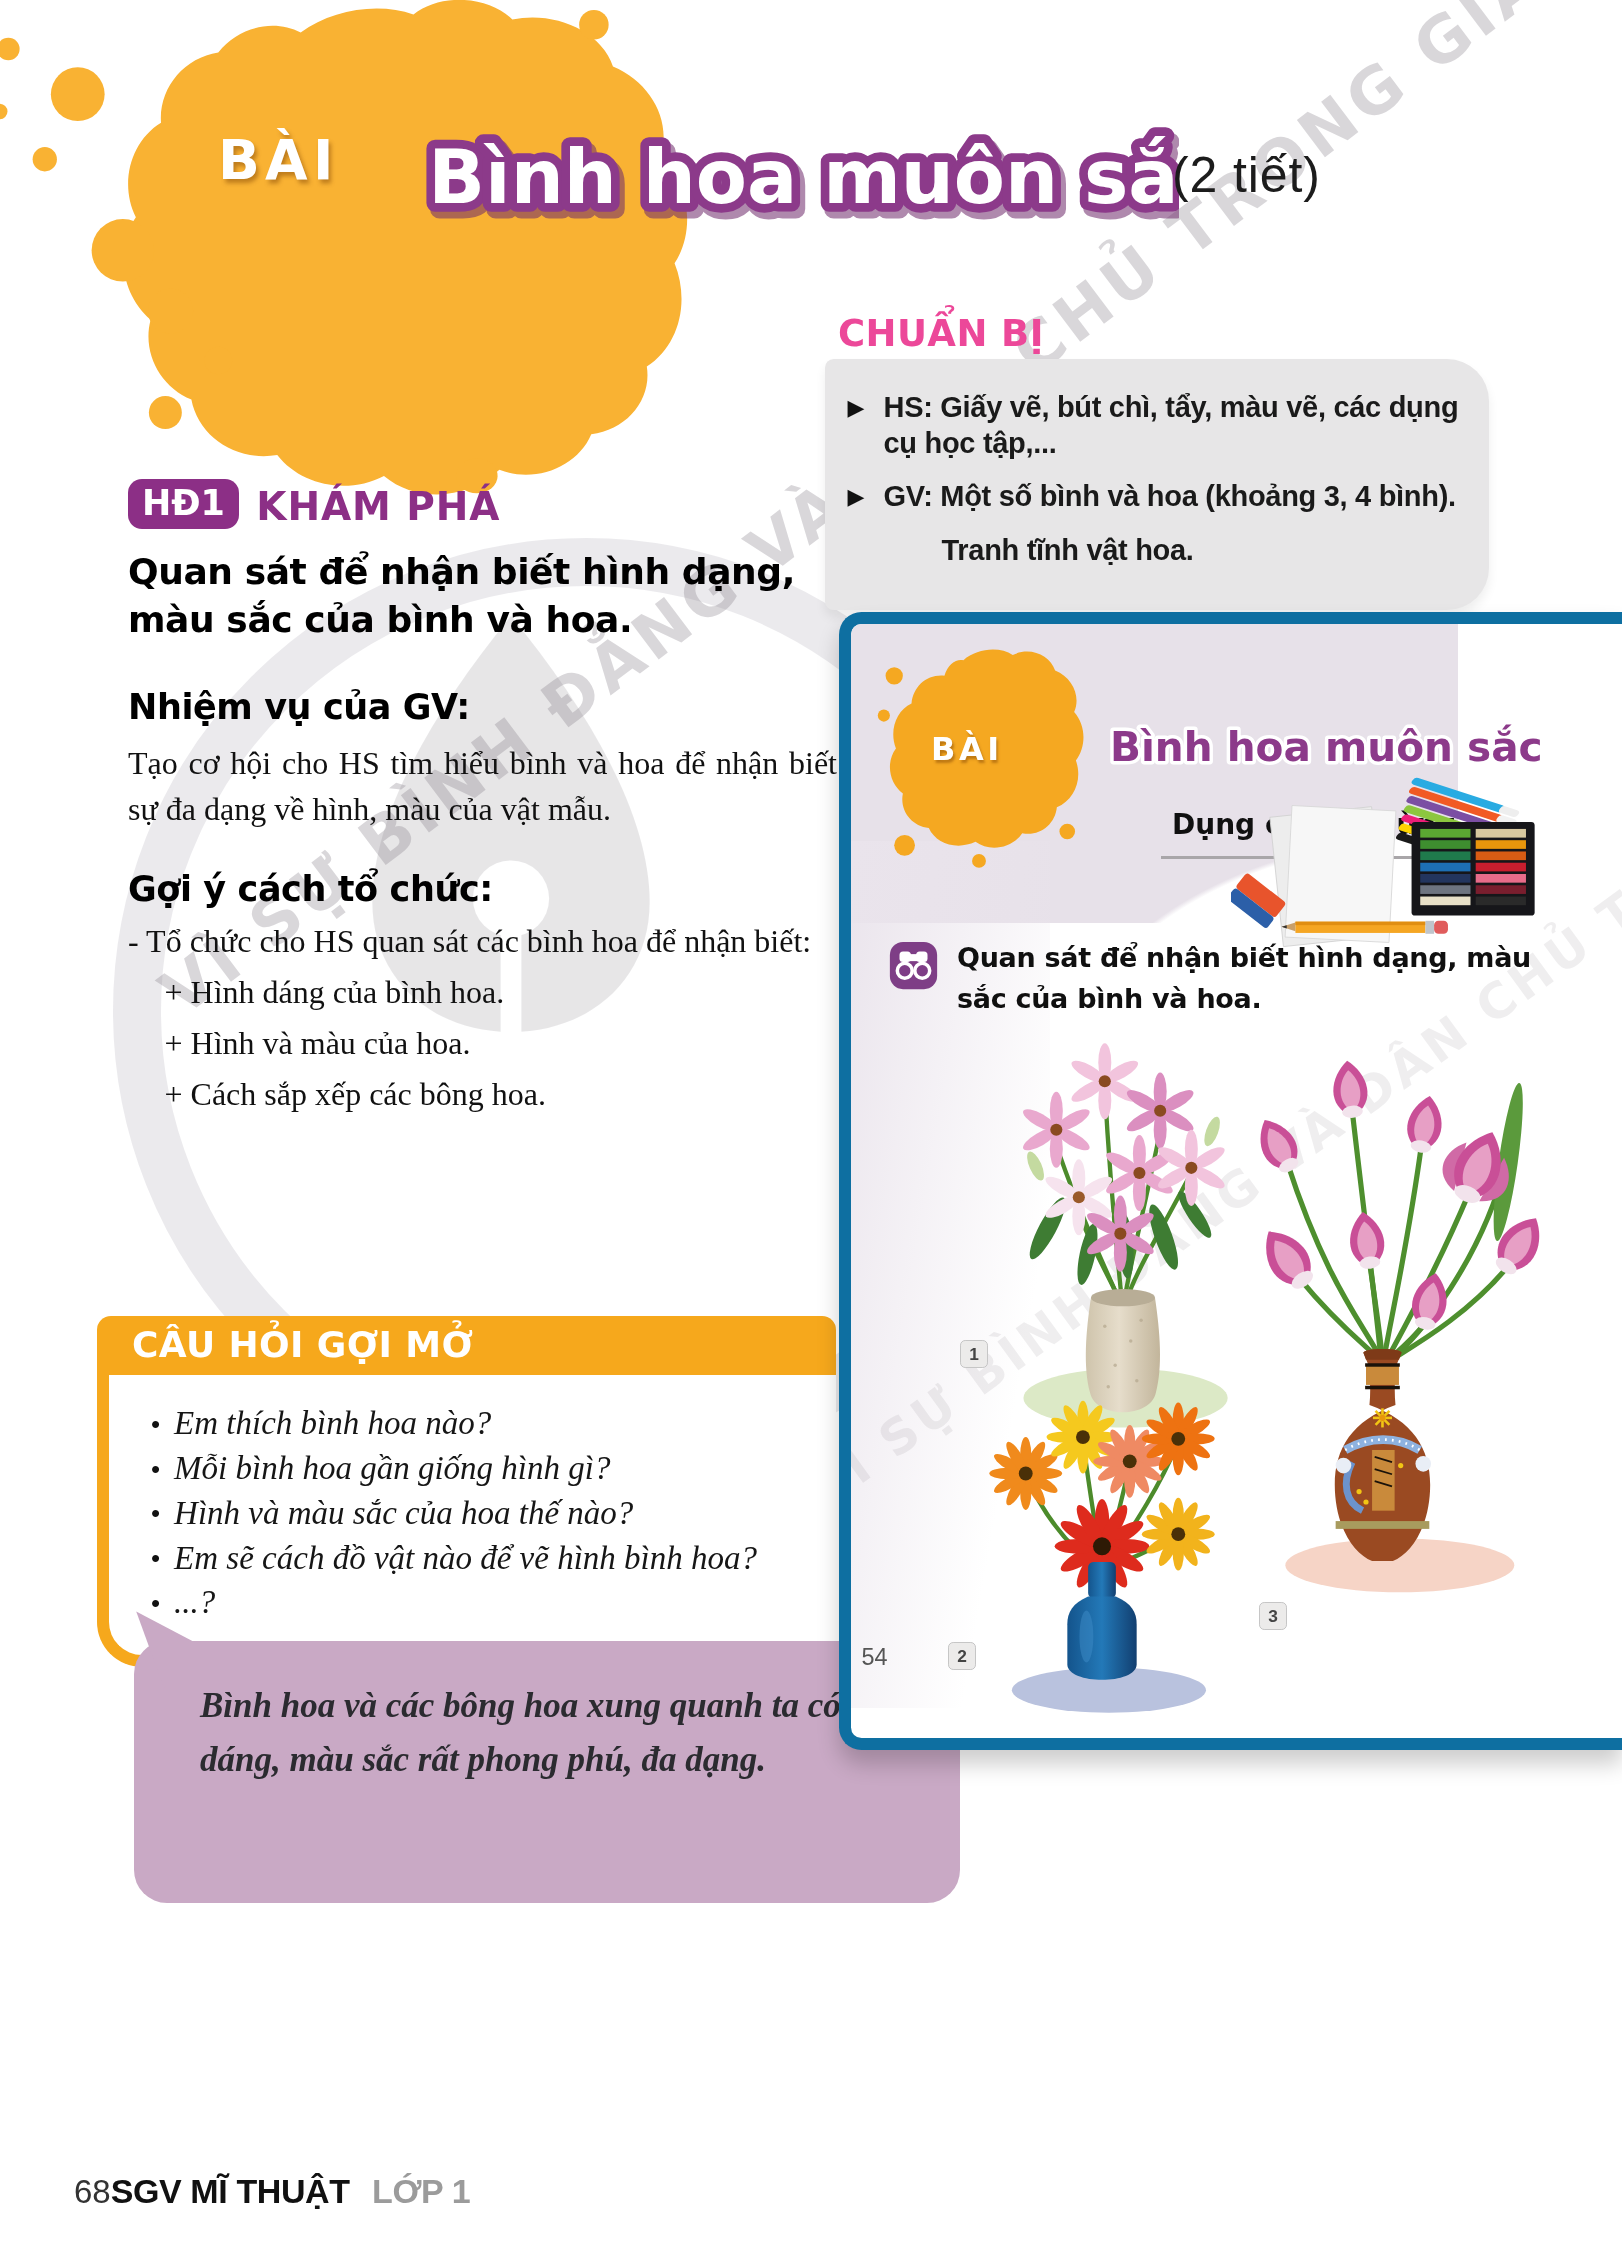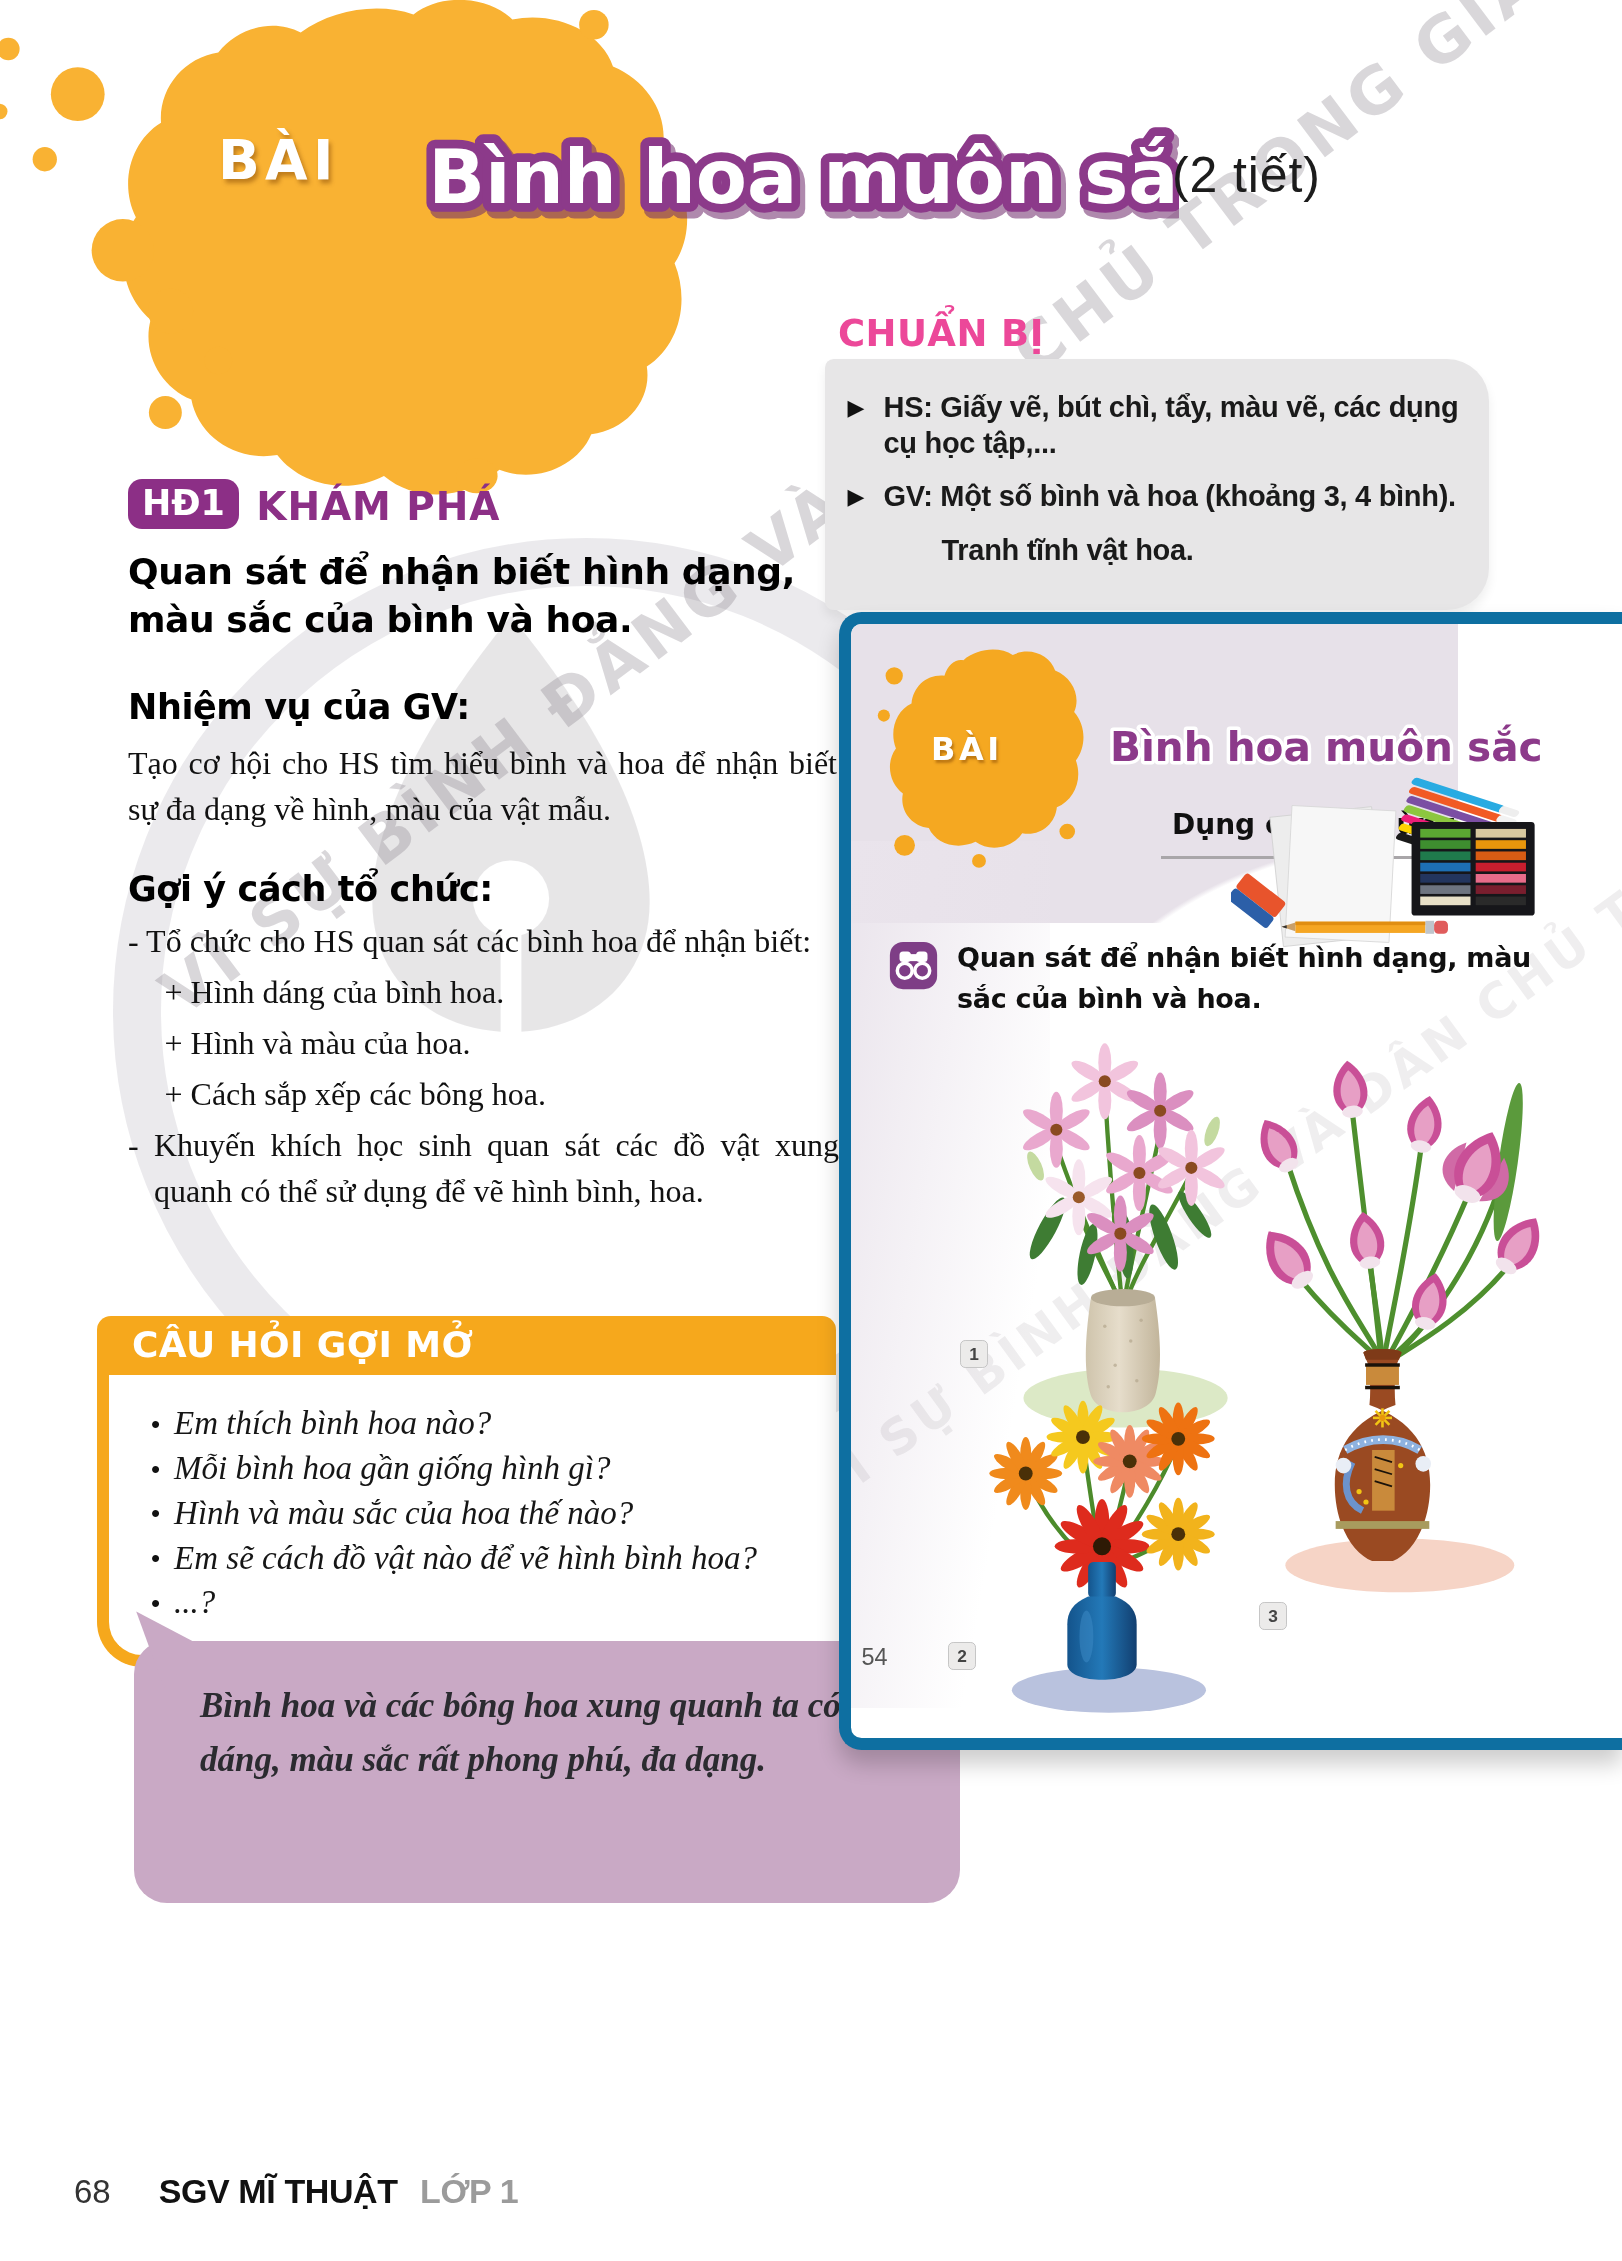--- a/index.html
+++ b/index.html
@@ -68,21 +68,21 @@
 
   
   #note-bubble{left:134px;top:1641px;width:826px;height:262px;background:#C9A9C5;border-radius:33px;z-index:2;}
   #bubble-tail{position:absolute;left:-3.5px;top:-33px;}
   #note-text{padding:38px 36px 0 66px;font-family:"Liberation Serif","DejaVu Serif",serif;
     font-weight:bold;font-style:italic;font-size:35px;color:#2b2b30;line-height:1.55;}
 
   
   #footer{left:74px;top:2172px;z-index:2;display:flex;align-items:baseline;}
   #footer .pgno{font-size:33px;color:#333;}
-  #footer .book{font-size:34px;font-weight:bold;color:#111;margin-left:48px;letter-spacing:-0.4px;}
+  #footer .book{font-size:34px;font-weight:bold;color:#111;letter-spacing:-0.4px;}
   #footer .grade{font-size:34px;font-weight:bold;color:#9b9b9b;margin-left:22.5px;letter-spacing:-0.4px;}
 
   
   #textbook{left:839px;top:612px;width:783px;height:1138px;z-index:3;background:#fff;
     border:12px solid #0E6FA1;border-right:none;border-radius:22.5px 0 0 22.5px;box-sizing:border-box;
     overflow:hidden;box-shadow:0 14px 22.5px rgba(0,0,0,.20);}
   #textbook .inner{position:absolute;left:0;top:0;width:771px;height:1113px;}
   .pg-lav1{left:0;top:0;width:607px;height:299px;
     background:radial-gradient(120% 155% at 100% 155%, rgba(231,225,233,0) 54%, #E7E1E9 55%);}
   .pg-lav2{left:0;top:217px;width:199px;height:867px;
@@ -174,21 +174,20 @@
   <p class="serif">Tạo cơ hội cho HS tìm hiểu bình và hoa để nhận biết sự đa dạng về hình, màu của vật mẫu.</p>
 </div>
 
 <div class="abs" id="goiy">
   <div class="col-h">Gợi ý cách tổ chức:</div>
   <div class="items">
     <div class="serif gi-item gi-dash"><span>-</span> <span>Tổ chức cho HS quan sát các bình hoa để nhận biết:</span></div>
     <div class="serif gi-item gi-plus"><span>+</span> <span>Hình dáng của bình hoa.</span></div>
     <div class="serif gi-item gi-plus"><span>+</span> <span>Hình và màu của hoa.</span></div>
     <div class="serif gi-item gi-plus"><span>+</span> <span>Cách sắp xếp các bông hoa.</span></div>
-    <div class="serif gi-item gi-dash"><span>-</span> <span>Khuyến khích học sinh quan sát các đồ vật xung quanh có thể sử dụng để vẽ hình bình, hoa.</span></div>
   </div>
 </div>
 
 <div class="abs" id="cauhoi">
   <div id="cauhoi-header">CÂU HỎI GỢI MỞ</div>
   <div id="cauhoi-body">
     <div class="q-row">
         <span class="q-dot">•</span>
         <span class="q-text">Em thích bình hoa nào?</span>
       </div>

